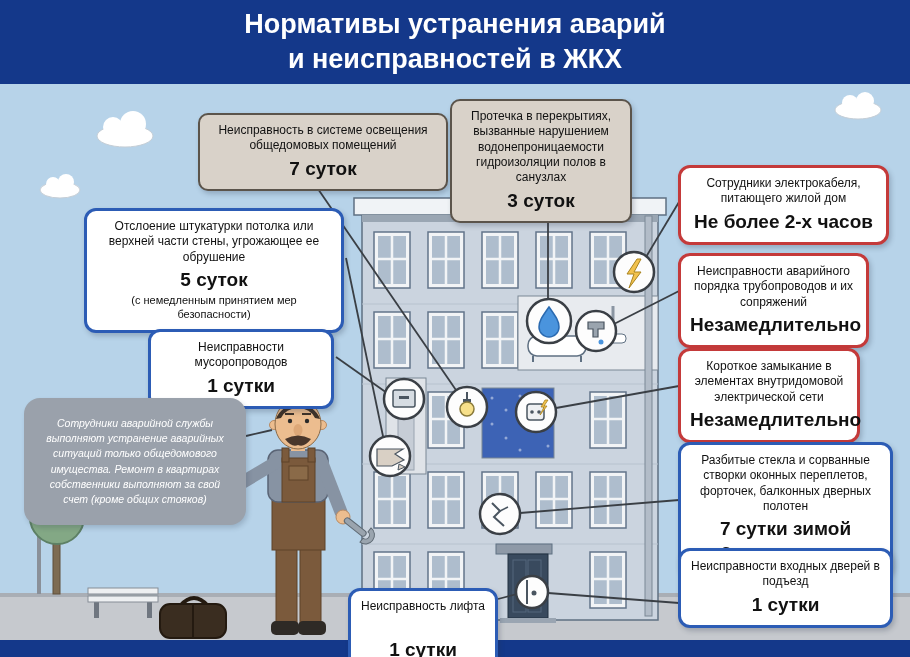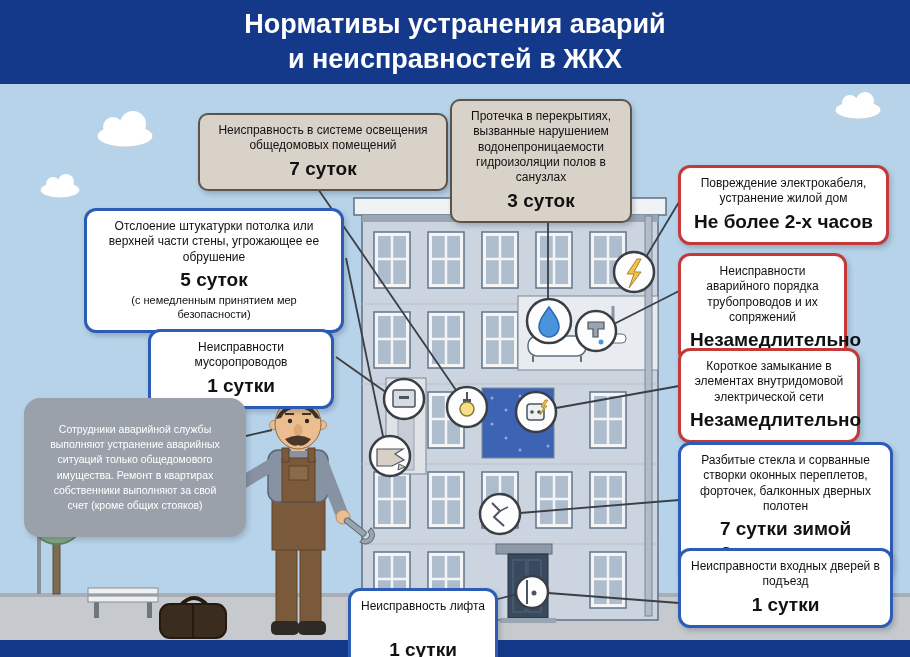--- a/index.html
+++ b/index.html
@@ -15,22 +15,22 @@
   .callout { position: absolute; z-index: 4; background: #fff; border-radius: 12px;
              text-align: center; padding: 8px 9px; font-size: 12px; line-height: 1.28;
              color: #111; display: flex; flex-direction: column; justify-content: center;
              box-shadow: 2px 3px 5px rgba(40,50,70,.25); }
   .callout.blue  { border: 3px solid var(--box-blue-border, #2c5cb5); }
   .callout.red   { border: 3px solid var(--box-red-border, #c43a3a); }
   .callout.grayb { background: var(--box-gray-bg, #d9d2c9); border: 2px solid #5b544b; border-radius: 10px; }
   .term { font-weight: bold; font-size: 19px; margin-top: 3px; }
   .small-note { font-size: 11px; margin-top: 1px; }
   .note-bubble { position: absolute; z-index: 4; background: var(--note-gray-bg, #9aa1ab);
-                 color: #fff; font-size: 10.5px; line-height: 1.45;
-                 border-radius: 16px; padding: 24px; text-align: center;
+                 color: #fff; font-style: italic; font-size: 10.5px; line-height: 1.45;
+                 border-radius: 16px; padding: 18px; text-align: center;
                  box-shadow: 2px 3px 5px rgba(40,50,70,.2); display: flex; align-items: center; }
 </style>
 </head>
 <body>
 
 <div class="poster">
 
   <header class="banner">
     <div>Нормативы устранения аварий</div>
     <div>и неисправностей в ЖКХ</div>
@@ -281,25 +281,25 @@
   <div class="callout blue" style="left:148px; top:329px; width:186px; min-height:50px;">
     <div>Неисправности мусоропроводов</div>
     <div class="term">1 сутки</div>
   </div>
 
   <div class="note-bubble" style="left:24px; top:398px; width:222px; min-height:84px;">
     <div>Сотрудники аварийной службы выполняют устранение аварийных ситуаций только общедомового имущества. Ремонт в квартирах собственники выполняют за свой счет (кроме общих стояков)</div>
   </div>
 
   <div class="callout red" style="left:678px; top:165px; width:211px; min-height:74px;">
-    <div>Повреждение электрокабеля, устранение жилой дом</div>
+    <div>Сотрудники электрокабеля, питающего жилой дом</div>
     <div class="term">Не более 2-х часов</div>
   </div>
 
-  <div class="callout red" style="left:678px; top:253px; width:169px; min-height:76px;">
+  <div class="callout red" style="left:678px; top:253px; width:191px; min-height:76px;">
     <div>Неисправности аварийного порядка трубопроводов и их сопряжений</div>
     <div class="term">Незамедлительно</div>
   </div>
 
   <div class="callout red" style="left:678px; top:348px; width:182px; min-height:76px;">
     <div>Короткое замыкание в элементах внутридомовой электрической сети</div>
     <div class="term">Незамедлительно</div>
   </div>
 
   <div class="callout blue" style="left:678px; top:442px; width:215px; min-height:114px;">

